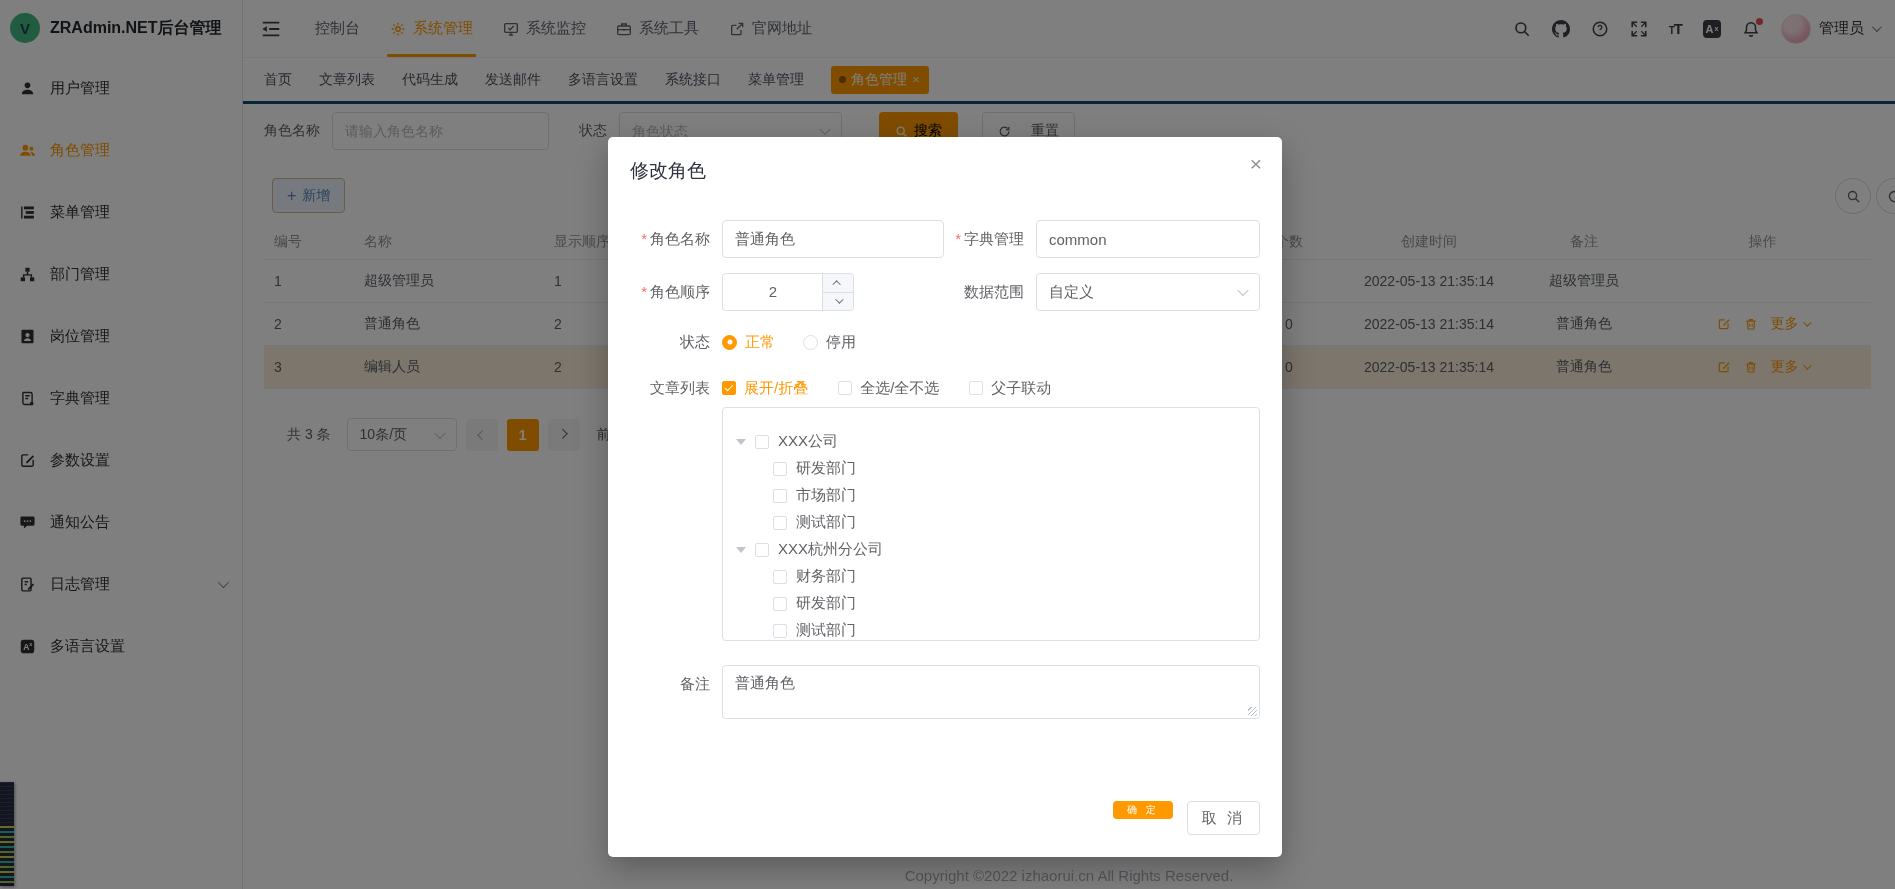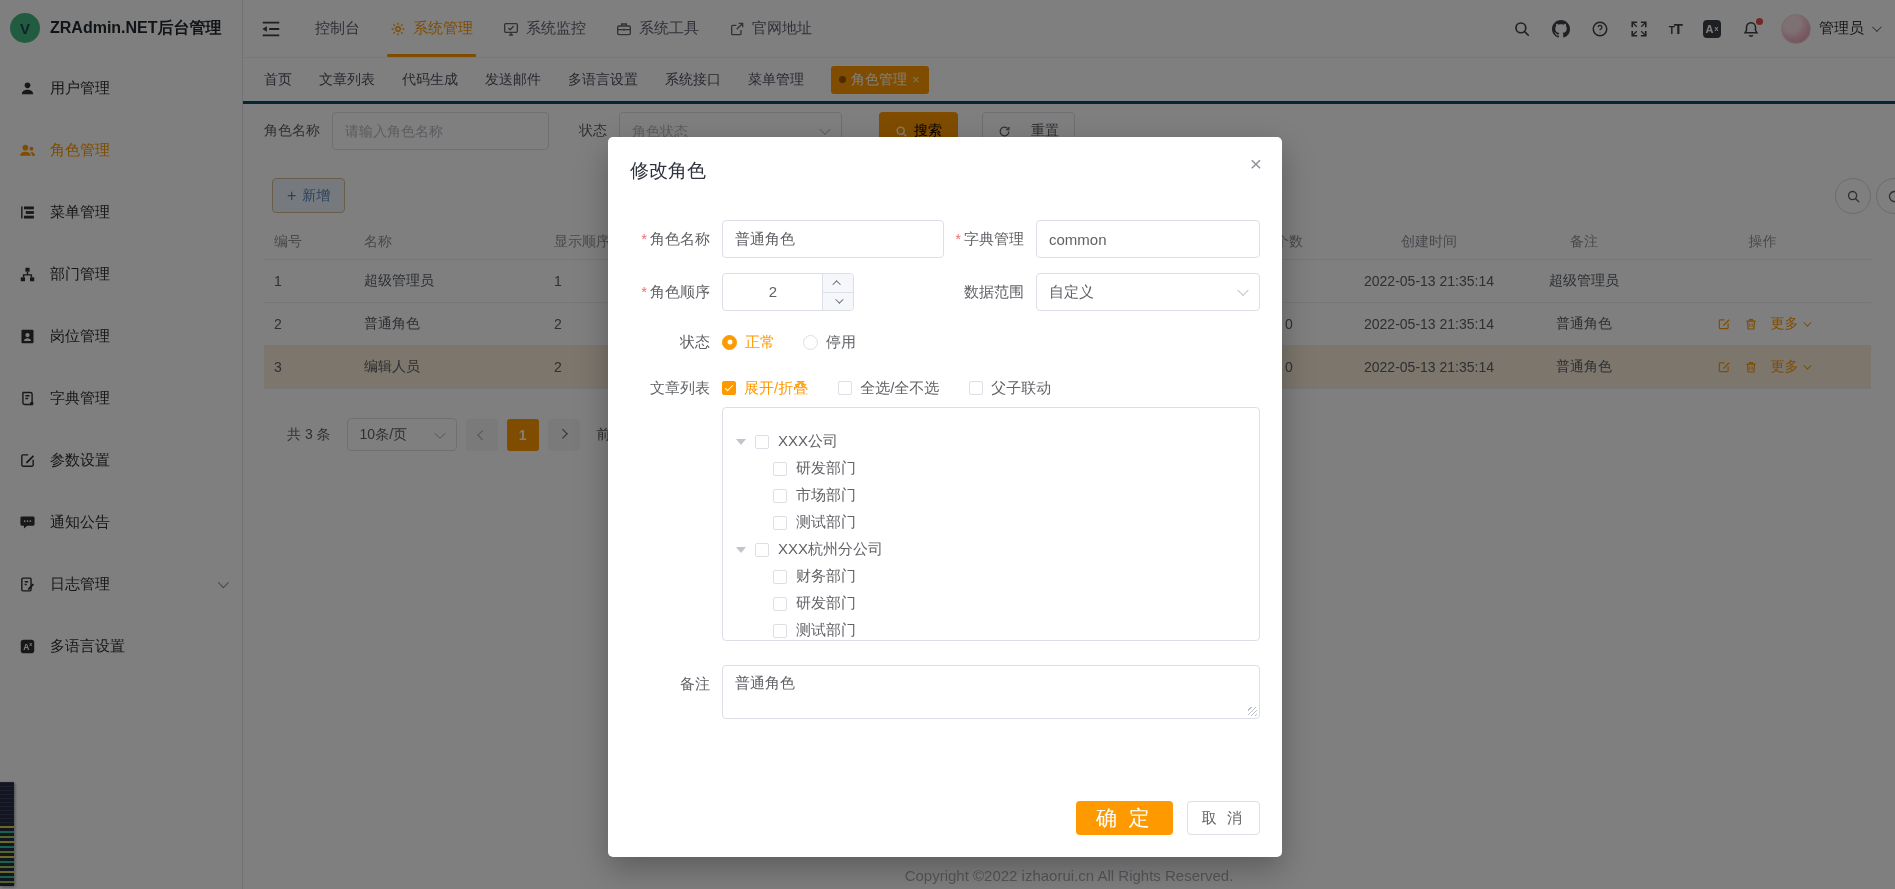--- a/index.html
+++ b/index.html
@@ -136,21 +136,21 @@
   .cb-item.checked .cb-label { color:#ff9900; }
   .tree-box { flex:1; border:1px solid #dcdfe6; border-radius:4px; height:234px; padding:20px 0; overflow:hidden; }
   .tree-row { display:flex; align-items:center; height:27px; font-size:15px; color:#606266; cursor:pointer; }
   .tree-row.lvl0 { padding-left:13px; }
   .tree-row.lvl1 { padding-left:50px; }
   .tree-caret { width:0; height:0; border:5px solid transparent; border-top:6px solid #c0c4cc; margin:5px 9px 0 0; flex-shrink:0; }
   .tree-cb { width:14px; height:14px; border:1px solid #dcdfe6; border-radius:2px; background:#fff; margin-right:9px; flex-shrink:0; }
   .remark-box { flex:1; height:54px; border:1px solid #dcdfe6; border-radius:4px; padding:8px 12px; position:relative; color:#606266; }
   .remark-box::after { content:""; position:absolute; right:2px; bottom:2px; width:9px; height:9px; background:repeating-linear-gradient(135deg, transparent 0 2px, #b9bdc4 2px 3px); }
   .dlg-footer { position:absolute; right:22px; bottom:22px; display:flex; gap:14px; }
-  .btn-confirm { height:34px; padding:0 20px; background:#ff9900; color:#fff; border:none; border-radius:4px; font-size:21px; letter-spacing:3px; cursor:pointer; font-family:inherit; }
+  .btn-confirm { height:18px; padding:0 14px; background:#ff9900; color:#fff; border:none; border-radius:4px; font-size:10px; letter-spacing:3px; cursor:pointer; font-family:inherit; }
   .btn-cancel { height:34px; padding:0 14px; background:#fff; color:#606266; border:1px solid #dcdfe6; border-radius:4px; font-size:15px; letter-spacing:3px; cursor:pointer; font-family:inherit; }
 </style>
 </head>
 <body>
 
 <div class="root">
 
   <aside class="sidebar">
     <div class="logo-row">
       <div class="logo-circle">V</div>

